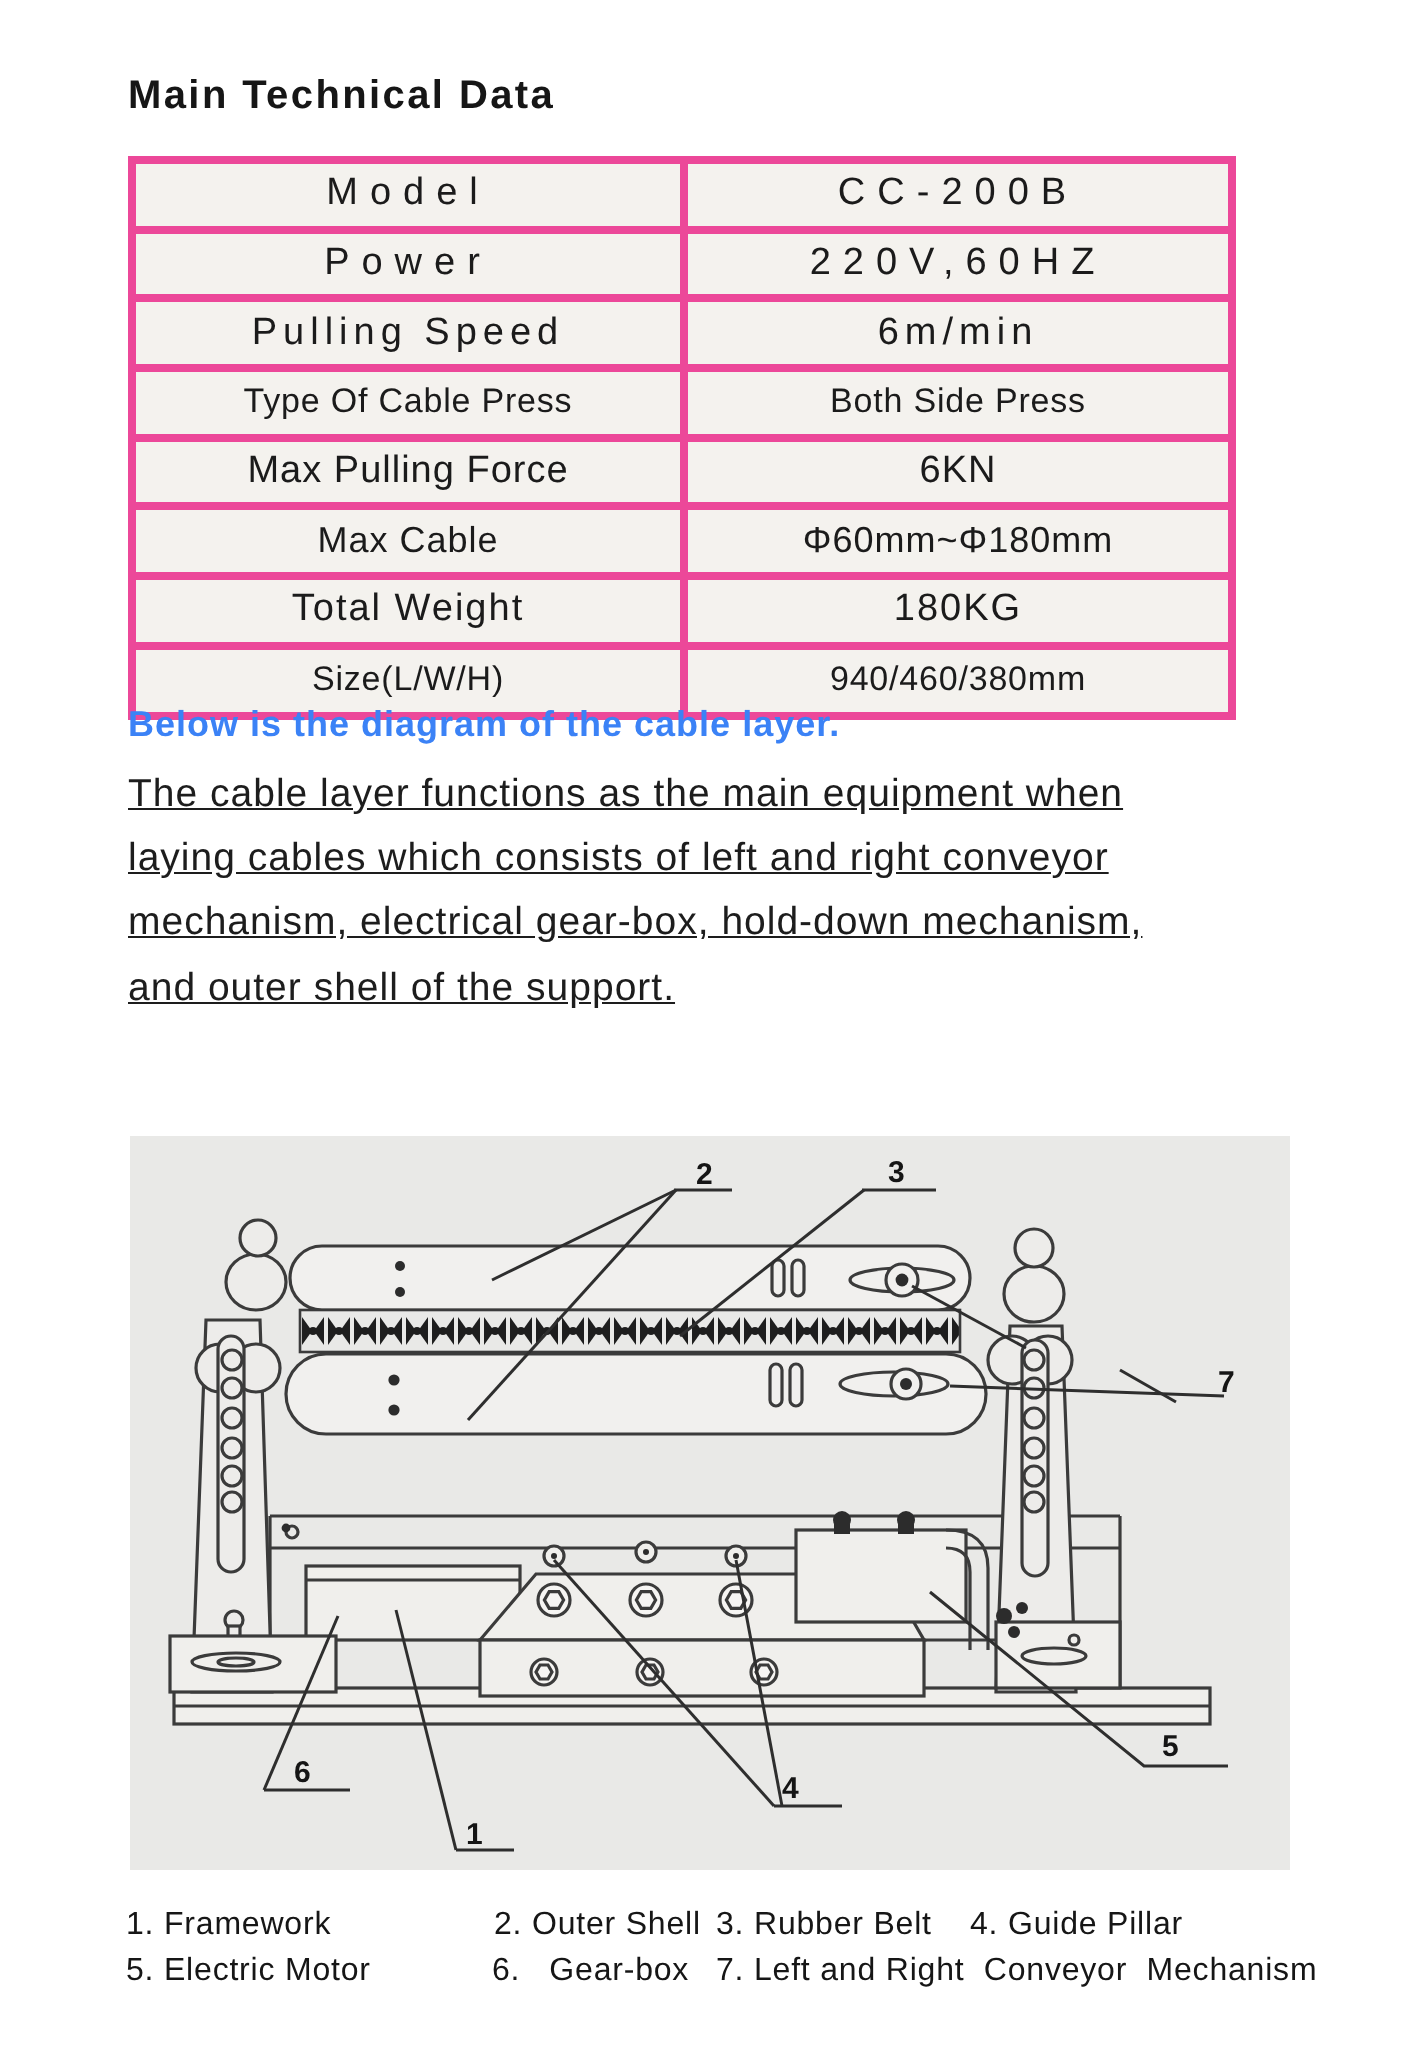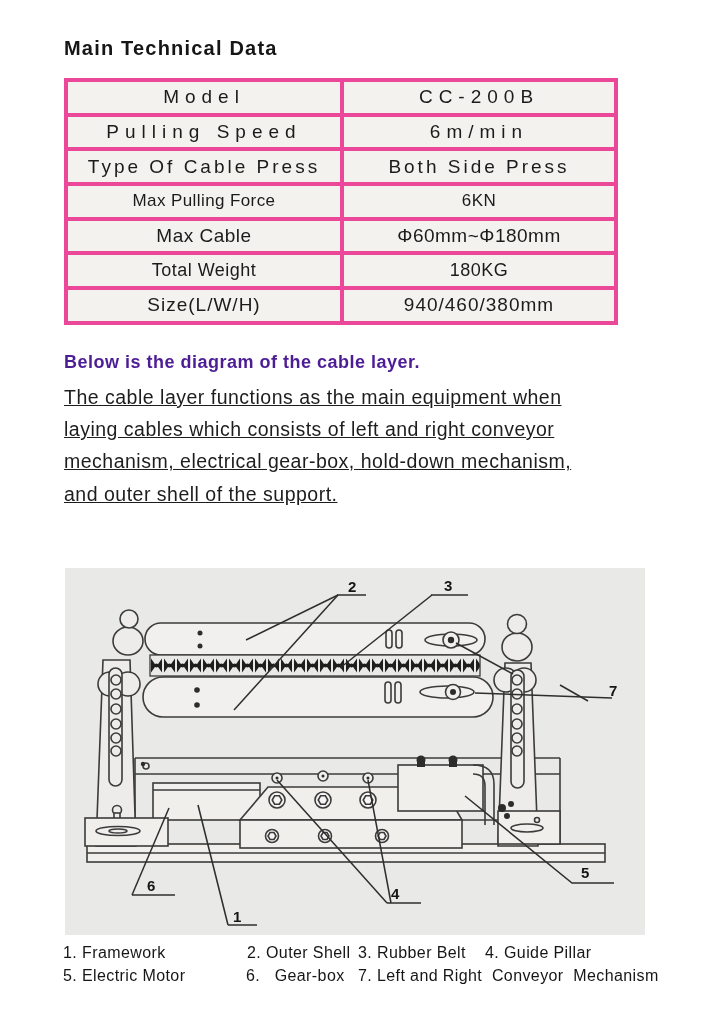--- a/index.html
+++ b/index.html
@@ -31,38 +31,38 @@
   table.spec tr:nth-child(3) td{letter-spacing:3px;}
   table.spec tr:nth-child(5) td{letter-spacing:0.5px;}
   table.spec tr:nth-child(6) td{font-size:18px;letter-spacing:0.5px;}
   table.spec tr:nth-child(7) td{letter-spacing:1px;}
   table.spec tr:nth-child(4) td,
   table.spec tr:nth-child(8) td{font-size:17px;letter-spacing:0.4px;}
 
   
   .sec-heading{
     position:absolute;left:64px;top:352px;
-    font-size:18px;font-weight:bold;letter-spacing:0.5px;color:#4c1d95;
+    font-size:18px;font-weight:bold;letter-spacing:0.5px;color:#3b82f6;
   }
   .sec-body{
     position:absolute;left:64px;top:381px;width:620px;
     font-size:19.5px;line-height:32.2px;letter-spacing:0.5px;color:#1d1d1d;text-decoration:underline;
   }
 
   
   .diagram{
     position:absolute;left:65px;top:568px;width:580px;height:367px;
     background:#e9e9e7;
   }
   .diagram svg{display:block;}
   .co{font-family:"Liberation Sans",sans-serif;font-size:15px;font-weight:bold;fill:#151515;}
 
   
   .lg{
-    position:absolute;font-size:16px;letter-spacing:0.4px;color:#161616;white-space:pre;
+    position:absolute;font-size:16px;letter-spacing:0.4px;color:#161616;white-space:pre;margin-top:10px;
   }
   .lg0{left:63px;top:944px;}  .lg1{left:247px;top:944px;}
   .lg2{left:358px;top:944px;text-align:center;} .lg3{left:485px;top:944px;}
   .lg4{left:63px;top:967px;}  .lg5{left:246px;top:967px;}
   .lg6{left:358px;top:967px;}
 </style>
 </head>
 <body>
 
 <div class="page">
@@ -71,20 +71,24 @@
 
   <table class="spec">
     <colgroup>
         <col class="c1">
         <col class="c2">
       </colgroup>
     <tbody>
       <tr>
         <td>Model</td>
         <td>CC-200B</td>
+      </tr>
+      <tr>
+        <td>Power</td>
+        <td>220V,60HZ</td>
       </tr>
       <tr>
         <td>Pulling Speed</td>
         <td>6m/min</td>
       </tr>
       <tr>
         <td>Type Of Cable Press</td>
         <td>Both Side Press</td>
       </tr>
       <tr>

